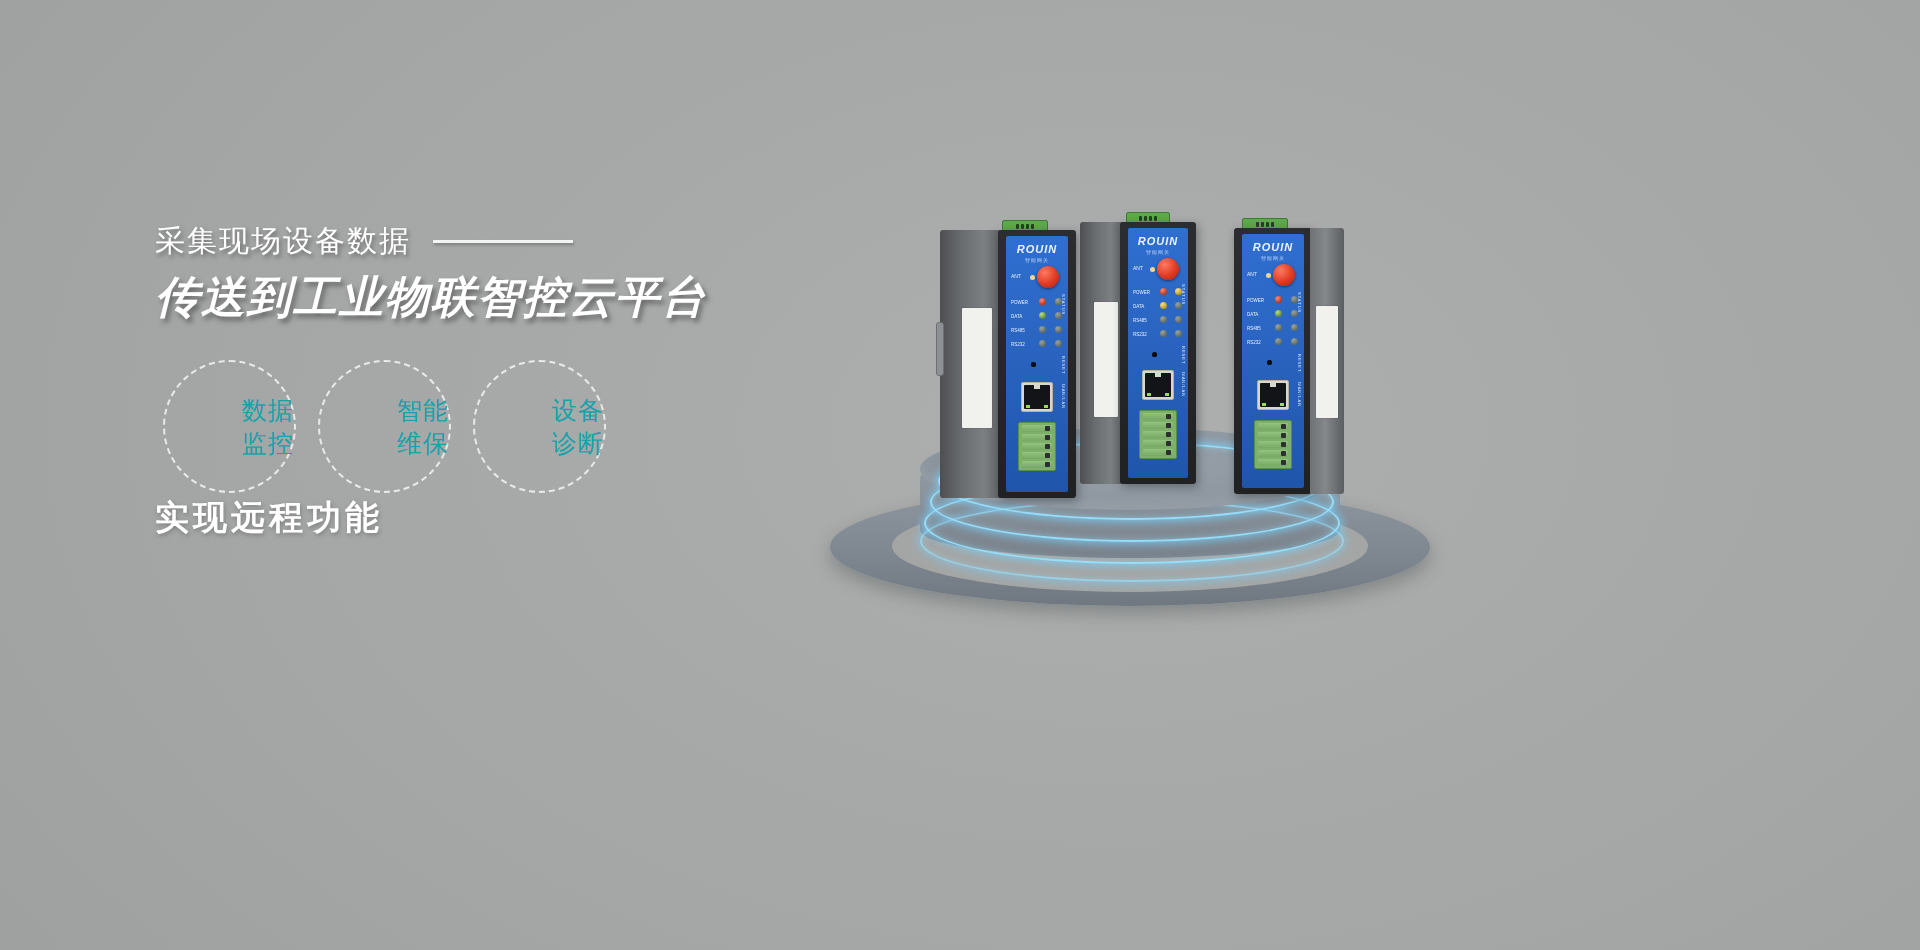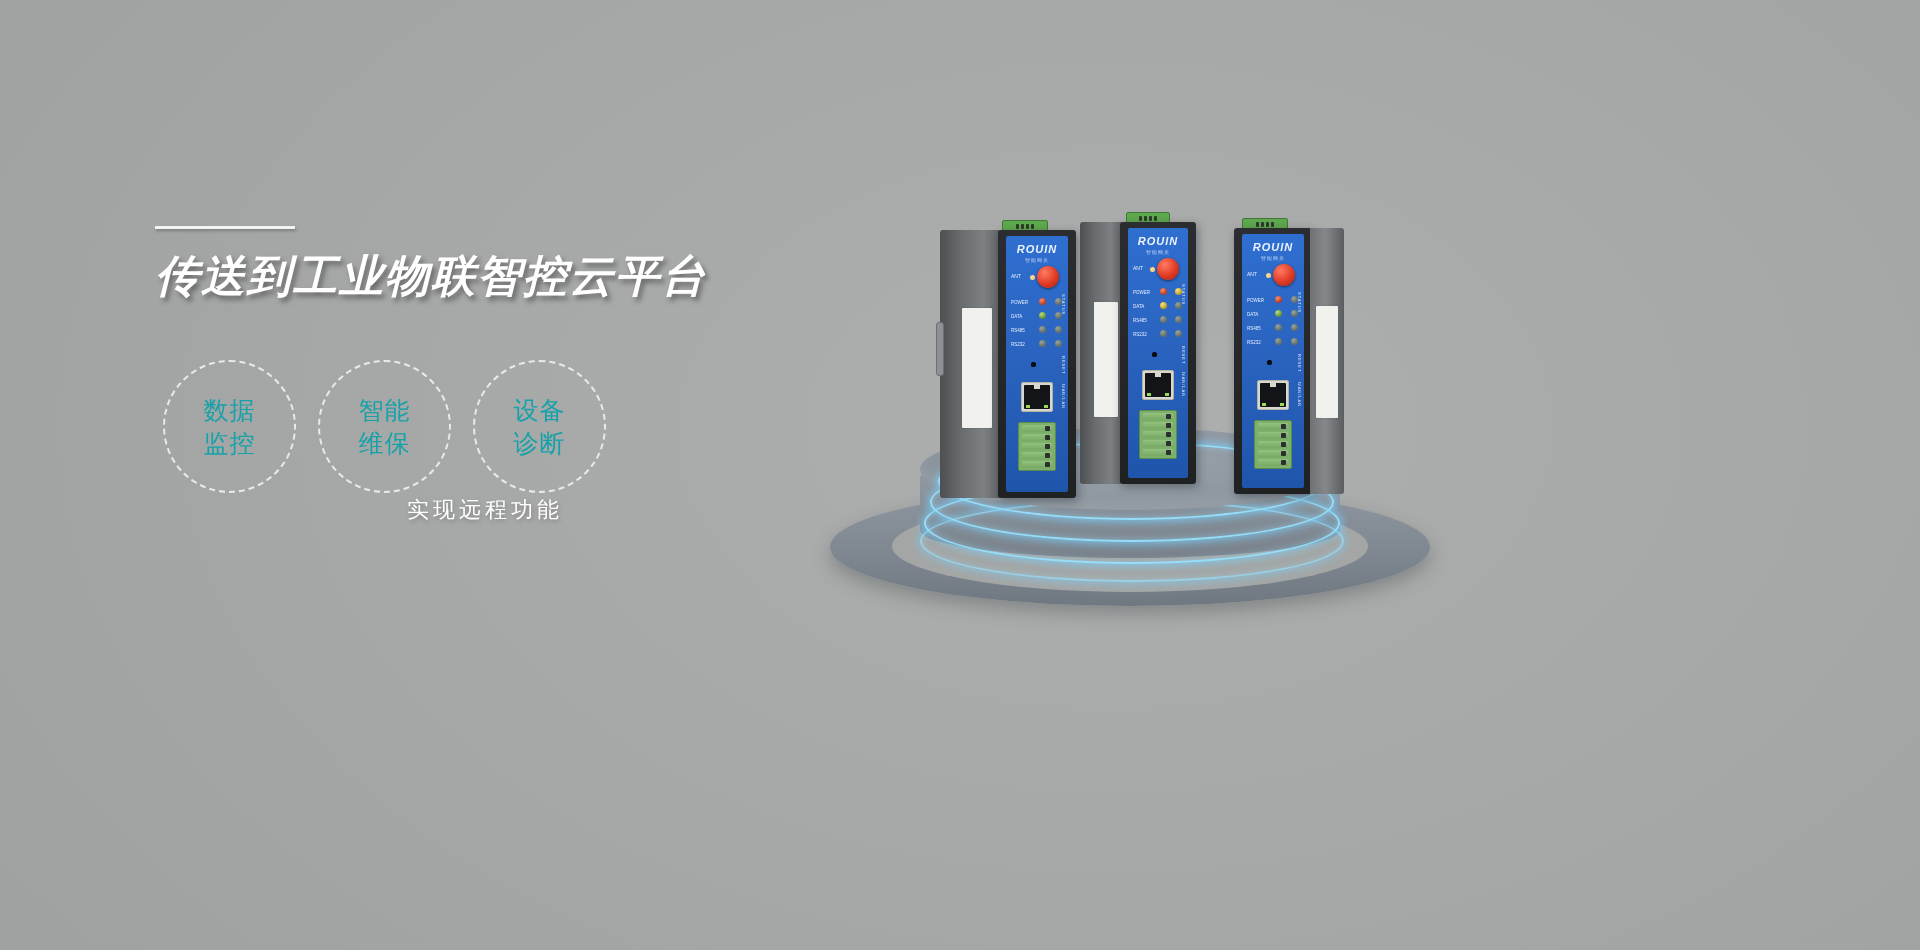--- a/index.html
+++ b/index.html
@@ -24,43 +24,43 @@
     font-size:30px;color:#ffffff;letter-spacing:2px;font-weight:400;
     text-shadow:2px 3px 4px rgba(60,60,60,.55);
     white-space:nowrap;line-height:1;
   }
   .eyebrow-rule{
     height:3px;width:140px;background:#f2f3f3;
     box-shadow:1px 2px 3px rgba(70,70,70,.45);
   }
 
   .headline{
-    margin-top:22px;
+    margin-top:16px;
     font-size:44px;font-weight:bold;font-style:italic;color:#ffffff;
     letter-spacing:2px;line-height:1.15;white-space:nowrap;
     text-shadow:3px 4px 5px rgba(60,60,60,.6);
   }
 
   
   #circles{position:absolute;left:163px;top:360px;display:flex;gap:22px;}
   .circle{
     width:133px;height:133px;border-radius:50%;
     border:2px dashed #e8e9e9;
-    display:flex;flex-direction:column;align-items:center;justify-content:center;
+    display:flex;flex-direction:column;align-items:flex-end;justify-content:center;
     box-sizing:border-box;
   }
   .circle .c-line{
     font-size:25px;color:#17a2aa;line-height:1.3;letter-spacing:1px;
     text-align:center;white-space:nowrap;
   }
 
   
   #sub-head{
-    position:absolute;left:155px;top:495px;width:660px;text-align:center;
-    font-size:22px;color:#ffffff;letter-spacing:4px;font-weight:400;
+    position:absolute;left:155px;top:495px;width:660px;
+    font-size:34px;color:#ffffff;letter-spacing:4px;font-weight:700;
     text-shadow:1px 2px 4px rgba(70,70,70,.4);
   }
   #sub-desc{
     position:absolute;left:155px;top:548px;width:660px;text-align:center;
     font-size:26px;color:#f4f5f5;letter-spacing:2px;font-weight:400;
     text-shadow:1px 2px 3px rgba(80,80,80,.3);
   }
 
   
   #scene{position:absolute;left:800px;top:200px;width:700px;height:450px;}
@@ -199,20 +199,21 @@
     writing-mode:vertical-rl;letter-spacing:1px;
   }
 </style>
 </head>
 <body>
 
 <div id="stage">
 
   <div id="left-block">
     <div class="eyebrow-row">
+      <div class="eyebrow">采集现场设备数据</div>
       <div class="eyebrow-rule"></div>
     </div>
     <div class="headline">传送到工业物联智控云平台</div>
   </div>
 
   <div id="circles">
     <div class="circle">
       <div class="c-line">数据</div>
       <div class="c-line">监控</div>
     </div>

